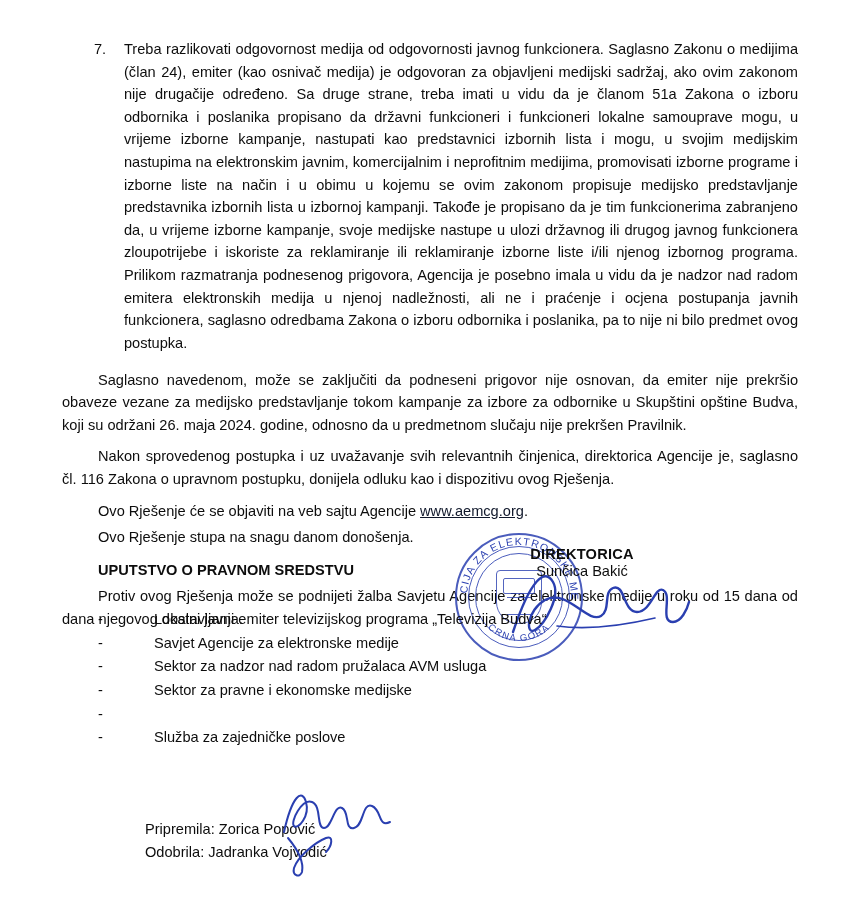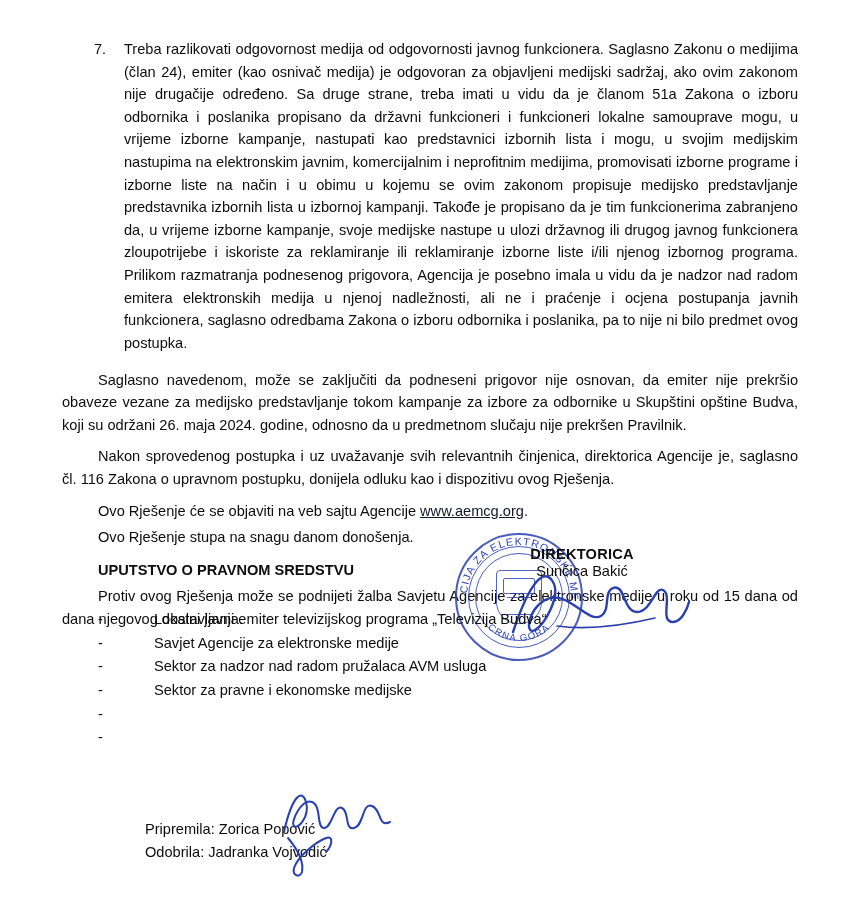--- a/index.html
+++ b/index.html
@@ -246,20 +246,21 @@
     </div>
     <div class="delivered-row">
       <span class="dash">-</span>
       <span>Sektor za pravne i ekonomske medijske</span>
     </div>
     <div class="delivered-row">
       <span class="dash">-</span>
     </div>
     <div class="delivered-row">
       <span class="dash">-</span>
+      <span>Služba za zajedničke poslove</span>
     </div>
   </div>
 
   <div class="footer-signers">
     <div class="footer-row">Pripremila: Zorica Popović</div>
     <div class="footer-row">Odobrila: Jadranka Vojvodić</div>
   </div>
 
   <svg class="footer-scribble-1" width="120" height="60" viewBox="0 0 120 60">
     <path d="M6,50 C14,14 24,6 28,20 C32,34 20,48 16,44 C12,40 24,16 34,20 C44,24 38,46 46,46 C54,46 56,22 64,26 C72,30 66,48 76,46 C86,44 84,20 94,24 C104,28 100,46 112,40" fill="none" stroke="#2a3fb0" stroke-width="2" stroke-linecap="round"></path>

